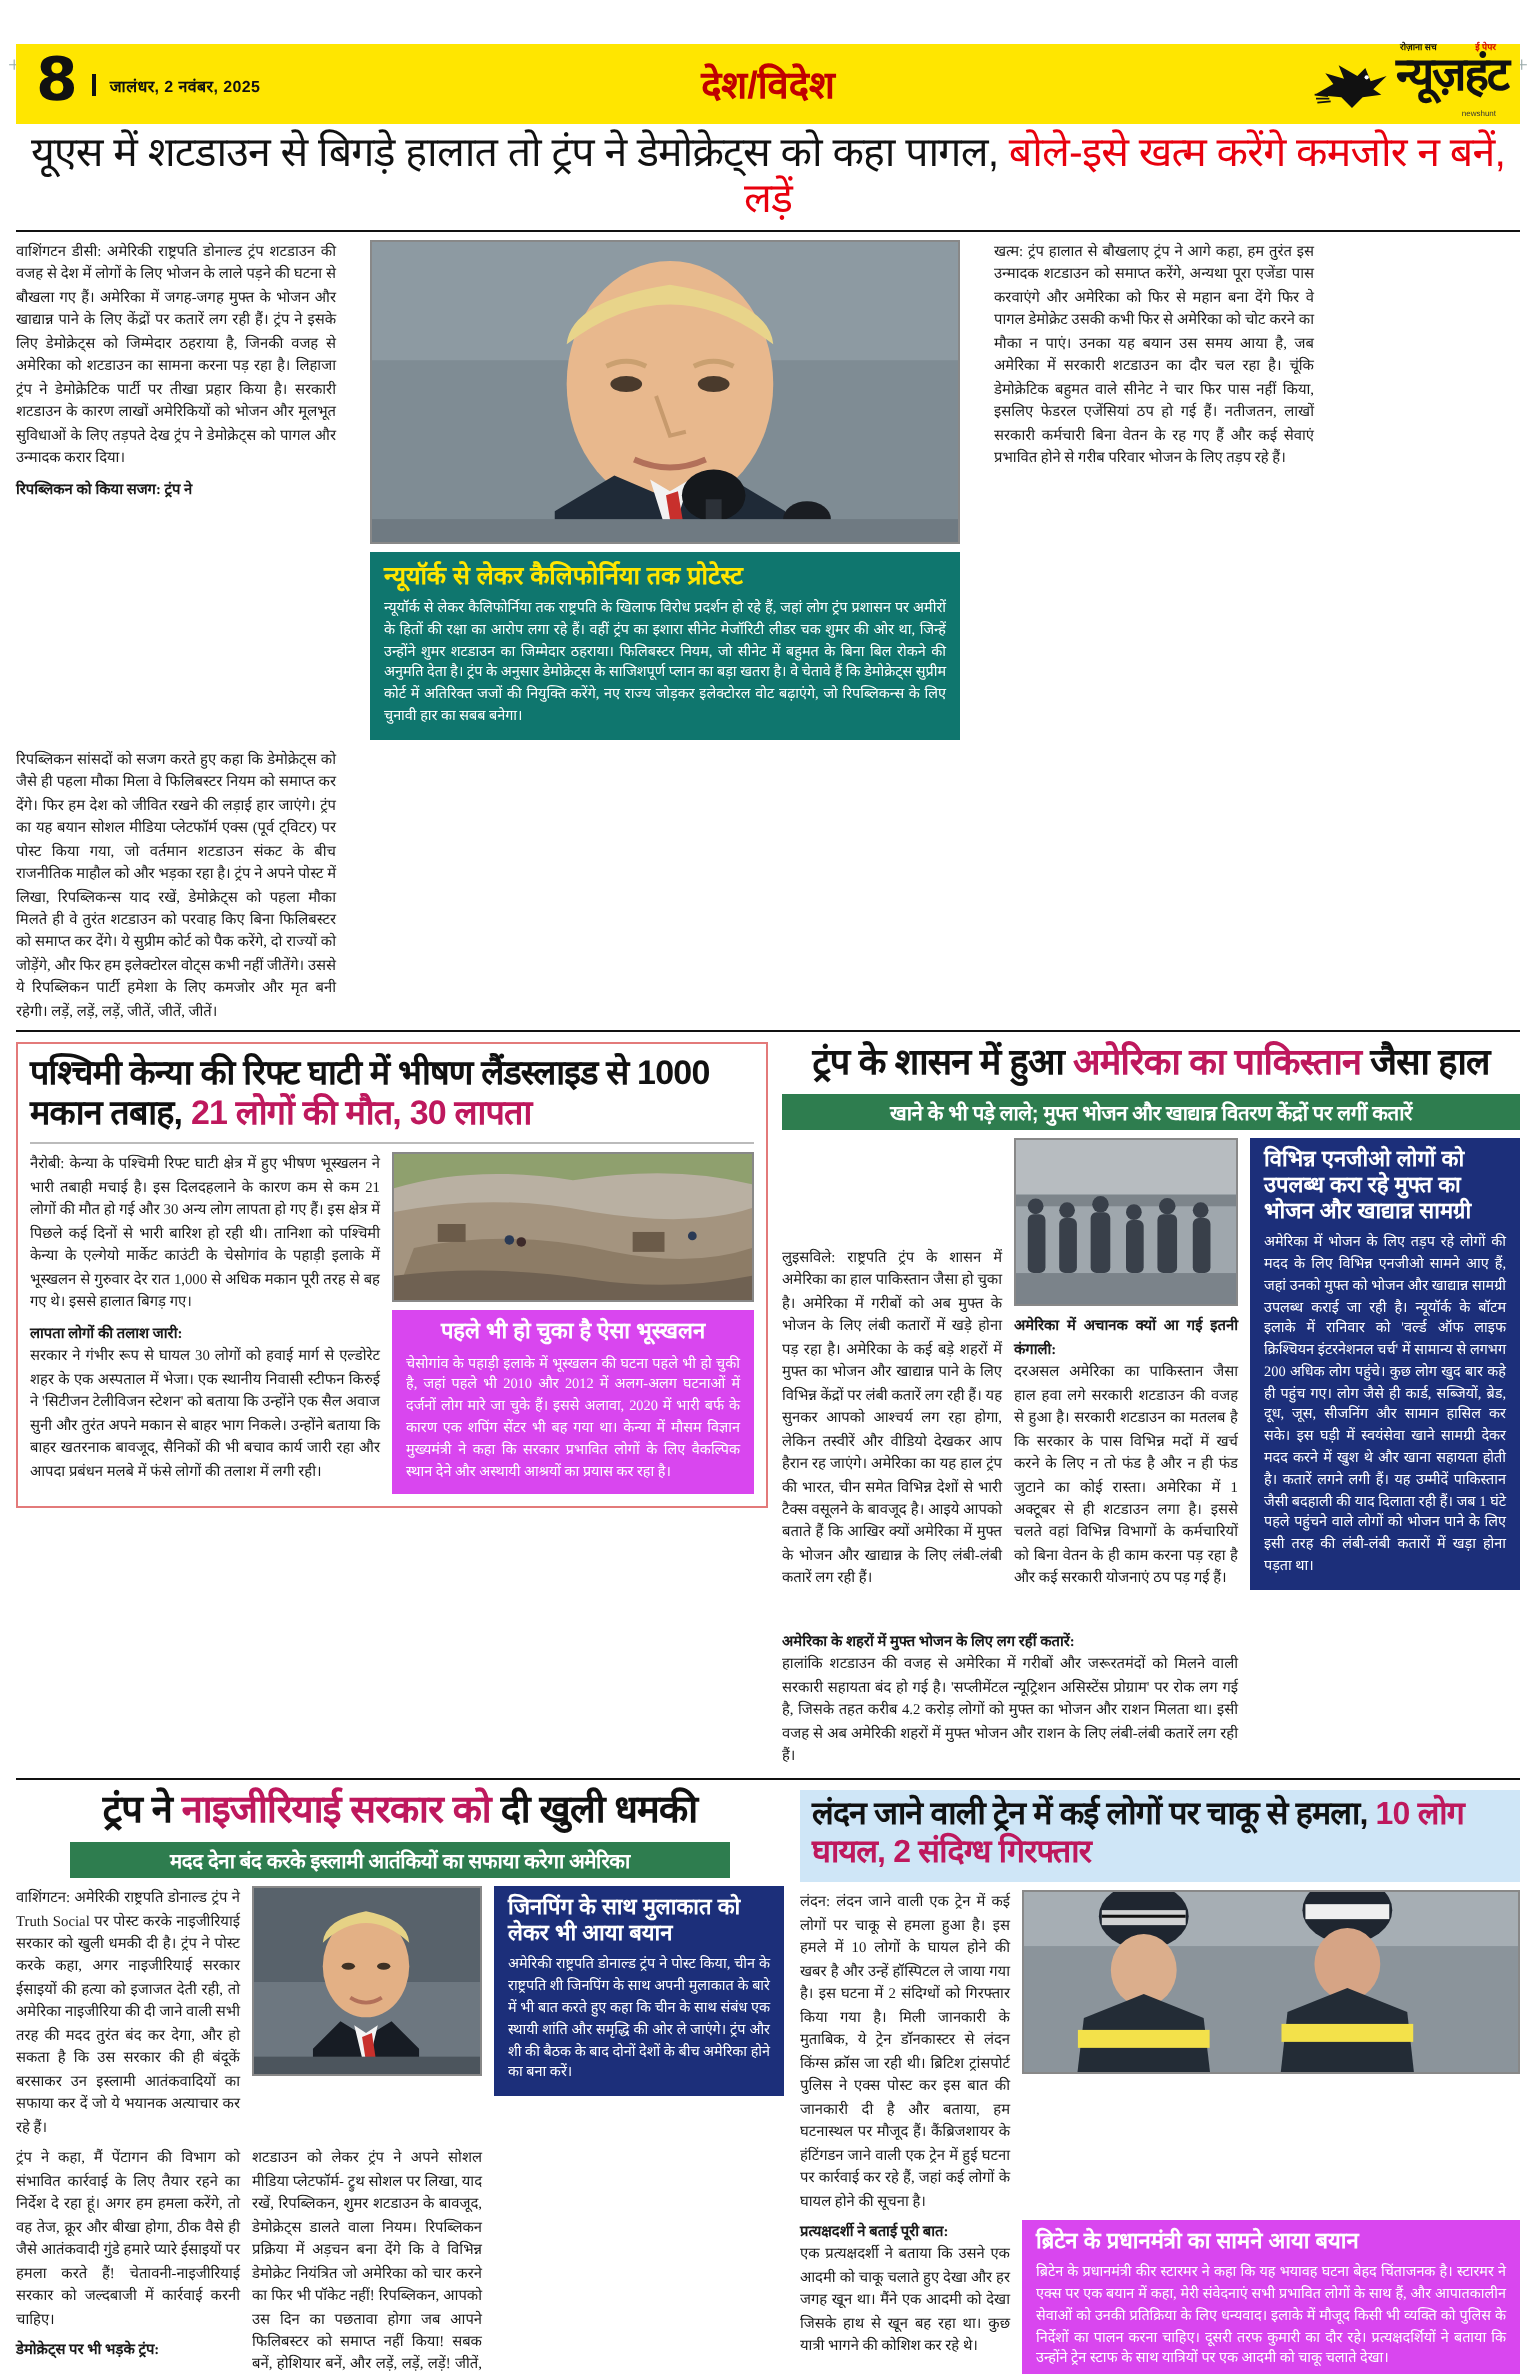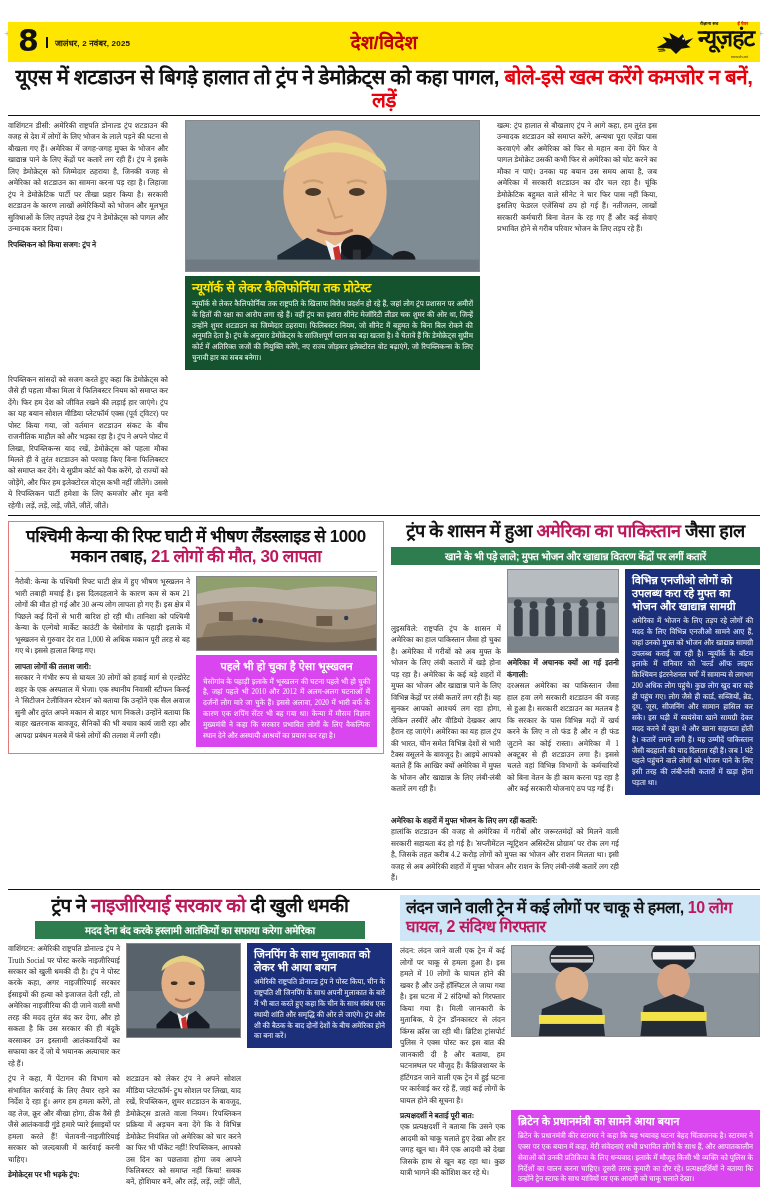--- a/index.html
+++ b/index.html
@@ -54,40 +54,40 @@
 
   
   .body-txt{
     font-size:7.4px; line-height:1.55; text-align:justify;
     font-family:"Liberation Serif", serif; color:#1a1a1a;
     hyphens:auto;
   }
 
   
   .hl-main{
-    font-family:"Liberation Sans", sans-serif; font-weight:bold;
+    font-family:"Liberation Sans", sans-serif; font-weight:normal;
     font-size:20.5px; line-height:1.12; color:#111; letter-spacing:-.4px;
   }
   .hl-main .red{ color:#e8000d; }
   .rule{ border-top:1.4px solid #111; }
   .rule-thin{ border-top:.8px solid #bbb; }
 
   .hl-2{
     font-family:"Liberation Sans", sans-serif; font-weight:bold;
     font-size:17px; line-height:1.18; color:#111; letter-spacing:-.4px;
   }
   .hl-2 .red{ color:#be185d; }
 
   
   .box-red{ border:1.2px solid #e37a7a; padding:5px 6px 6px; }
   .box-blue{ background:#cfe6f7; padding:4px 6px 5px; }
 
   
   .cbox{ padding:5px 7px 6px; color:#fff; }
-  .cbox.black{ background:#14532d; }
+  .cbox.black{ background:#0f766e; }
   .cbox.green{ background:#d946ef; }
   .cbox.navy{ background:#1c2f7a; }
   .cbox-title{
     font-family:"Liberation Sans", sans-serif; font-weight:bold;
     line-height:1.2; margin-bottom:3px;
   }
   .cbox.black .cbox-title{ color:#ffe600; font-size:12.5px; }
   .cbox.green .cbox-title{ color:#fff; font-size:11px; }
   .cbox.navy .cbox-title{ color:#fff; font-size:11px; }
   .cbox-body{
@@ -193,21 +193,21 @@
       <div class="col" style="flex:0 0 295px;"></div>
       <div class="col" style="flex:0 0 160px;"></div>
     </div>
   </div>
 
   <div class="rule mt4"></div>
 
   <div class="cols2 mt5" style="align-items:flex-start;">
 
     <div style="flex:0 0 376px;" class="box-red">
-      <div class="hl-2" style="text-align:center;">
+      <div class="hl-2" style="text-align:left;">
         <span>पश्चिमी केन्या की रिफ्ट घाटी में भीषण लैंडस्लाइड से 1000 मकान तबाह, </span><span class="red">21 लोगों की मौत, 30 लापता</span>
       </div>
       <div class="rule-thin mt4 mb4"></div>
       <div class="cols2" style="align-items:flex-start; gap:6px;">
         <div style="flex:0 0 175px;">
           <p class="body-txt">नैरोबी: केन्या के पश्चिमी रिफ्ट घाटी क्षेत्र में हुए भीषण भूस्खलन ने भारी तबाही मचाई है। इस दिलदहलाने के कारण कम से कम 21 लोगों की मौत हो गई और 30 अन्य लोग लापता हो गए हैं। इस क्षेत्र में पिछले कई दिनों से भारी बारिश हो रही थी। तानिशा को पश्चिमी केन्या के एल्गेयो मार्केट काउंटी के चेसोगांव के पहाड़ी इलाके में भूस्खलन से गुरुवार देर रात 1,000 से अधिक मकान पूरी तरह से बह गए थे। इससे हालात बिगड़ गए।</p>
           <p class="body-txt mt4" style="font-weight:bold;">लापता लोगों की तलाश जारी:</p>
           <p class="body-txt">सरकार ने गंभीर रूप से घायल 30 लोगों को हवाई मार्ग से एल्डोरेट शहर के एक अस्पताल में भेजा। एक स्थानीय निवासी स्टीफन किरुई ने 'सिटीजन टेलीविजन स्टेशन' को बताया कि उन्होंने एक सैल अवाज सुनी और तुरंत अपने मकान से बाहर भाग निकले। उन्होंने बताया कि बाहर खतरनाक बावजूद, सैनिकों की भी बचाव कार्य जारी रहा और आपदा प्रबंधन मलबे में फंसे लोगों की तलाश में लगी रही।</p>
         </div>
         <div style="flex:1;">

